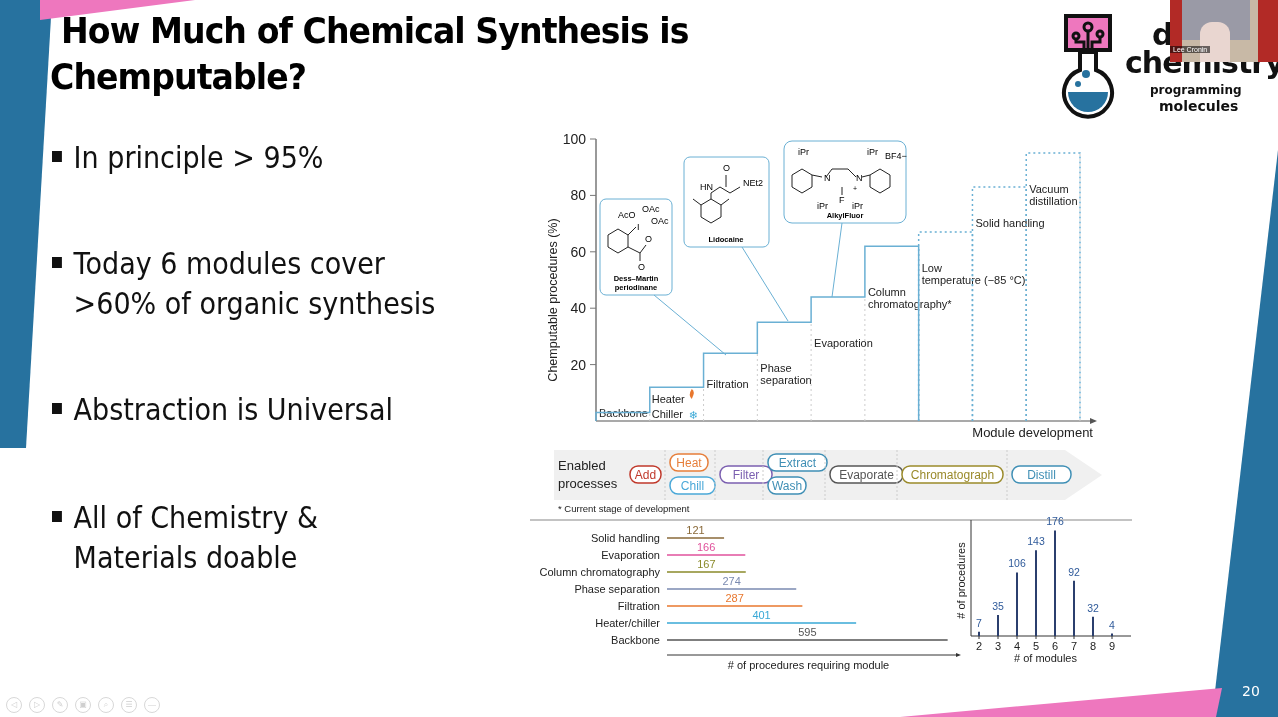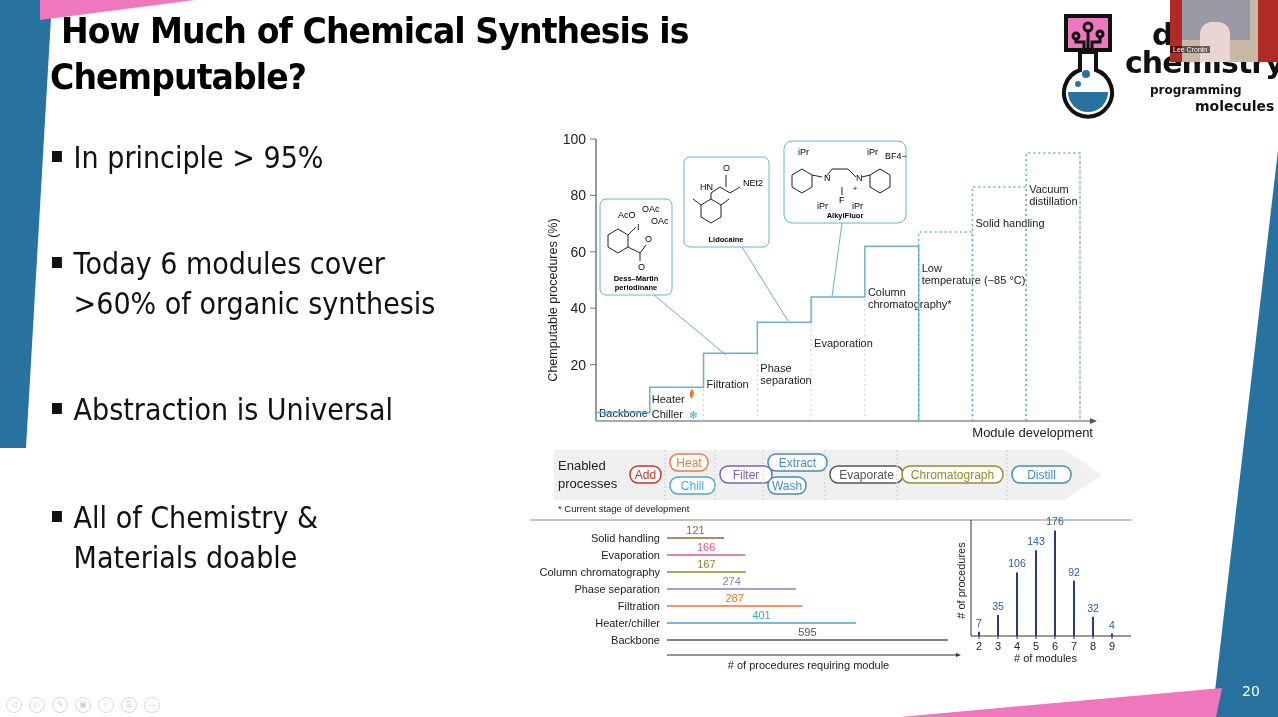--- a/index.html
+++ b/index.html
@@ -9,21 +9,21 @@
   .title .l1{display:block;padding-left:12px;}
   .bullets{position:absolute;left:52px;top:136px;width:440px;}
   .bullet{position:absolute;left:0;font-family:"DejaVu Sans",sans-serif;font-size:30px;line-height:40px;color:#111;transform:scaleX(0.9);transform-origin:left top;white-space:nowrap;}
   .bullet .sq{position:absolute;left:0;top:13px;width:11px;height:11px;background:#111;}
   .bullet .tx{display:block;padding-left:24px;}
   .logo{position:absolute;left:1060px;top:12px;}
   .logo-text{position:absolute;left:1125px;top:20px;font-family:"DejaVu Sans",sans-serif;color:#111;text-align:center;}
   .logo-text .di{position:absolute;left:27px;top:0px;font-size:30px;font-weight:bold;line-height:30px;}
   .logo-text .chem{position:absolute;left:0px;top:28px;font-size:30px;font-weight:bold;line-height:30px;letter-spacing:-1px;}
   .logo-text .prog{position:absolute;left:25px;top:62px;font-size:12px;line-height:16px;font-weight:bold;}
-  .logo-text .mol{position:absolute;left:34px;top:78px;font-size:14px;line-height:16px;font-weight:bold;margin-left:36px;}
+  .logo-text .mol{position:absolute;left:34px;top:78px;font-size:14px;line-height:16px;font-weight:bold;}
   .webcam{position:absolute;left:1170px;top:0;width:108px;height:62px;background:#c8b9a6;overflow:hidden;}
   .webcam .shelf{position:absolute;left:10px;top:0;width:70px;height:40px;background:#9a9aa6;}
   .webcam .redl{position:absolute;left:0;top:0;width:12px;height:62px;background:#b22a26;}
   .webcam .redr{position:absolute;right:0;top:0;width:20px;height:62px;background:#b22a26;}
   .webcam .person{position:absolute;left:30px;top:22px;width:30px;height:40px;background:#e9d6d0;border-radius:12px 12px 0 0;}
   .webcam .name{position:absolute;left:0px;top:46px;font-size:7px;color:#fff;background:rgba(0,0,0,0.55);padding:0 3px;}
   .figure{position:absolute;left:530px;top:125px;width:610px;height:550px;}
   .figure svg text{font-family:"Liberation Sans",sans-serif;}
   .slidenum{position:absolute;left:1242px;top:683px;font-family:"DejaVu Sans",sans-serif;font-size:14px;color:#fff;}
   .navbar{position:absolute;left:6px;top:697px;display:flex;gap:7px;}

